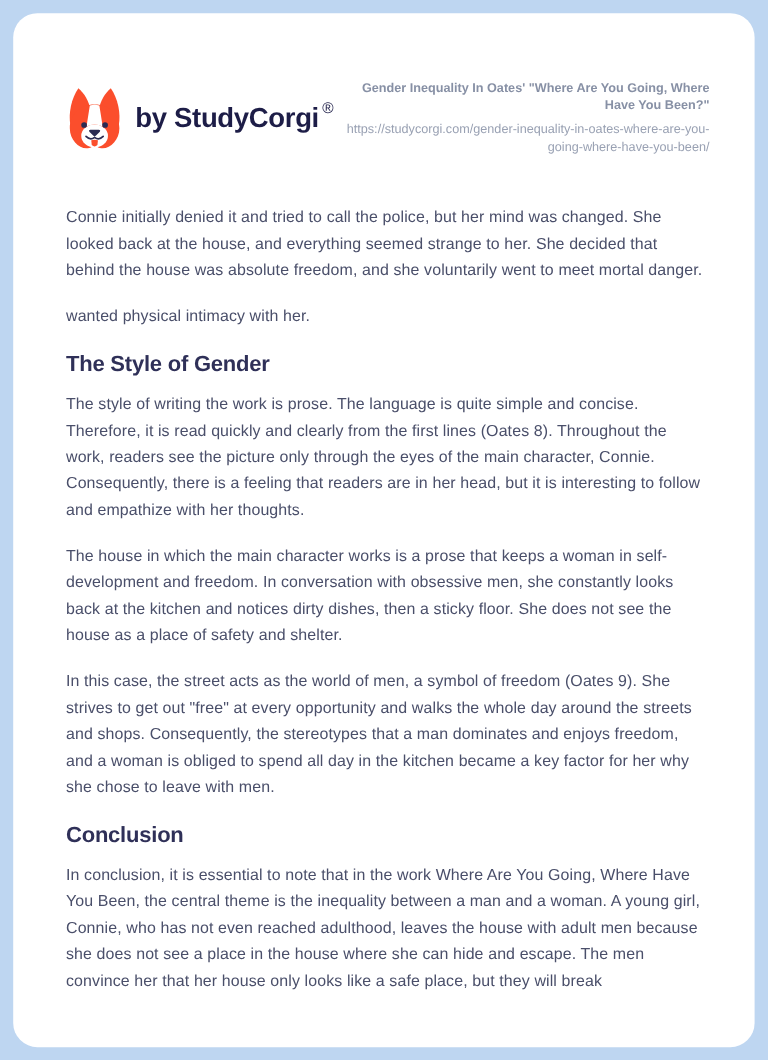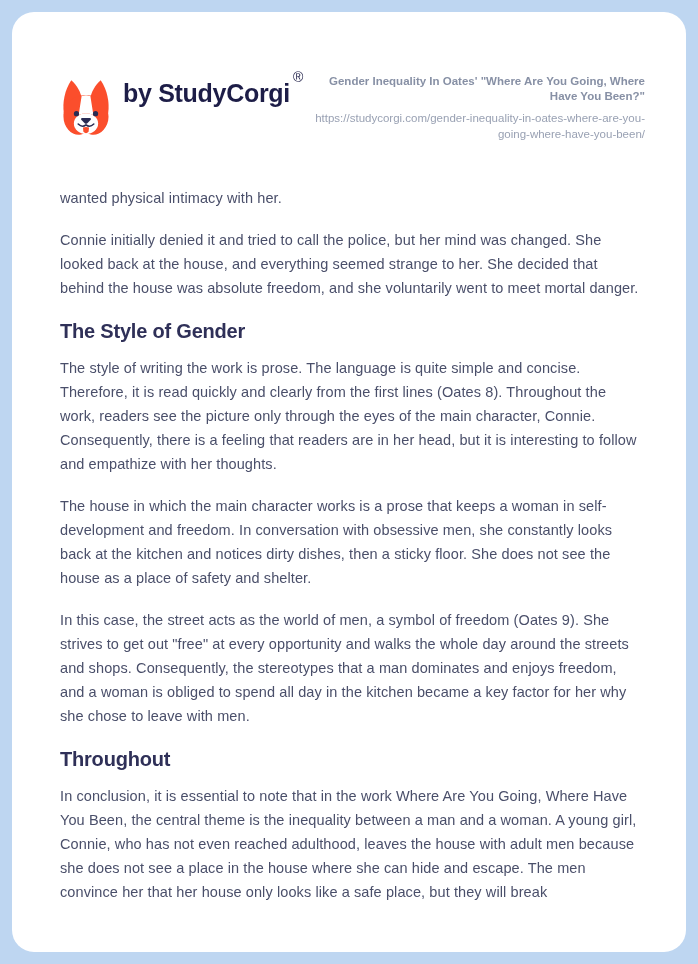--- a/index.html
+++ b/index.html
@@ -24,20 +24,21 @@
   }
   
   .header {
     display: flex;
     justify-content: space-between;
     align-items: center;
     margin-bottom: 44px;
   }
   .brand {
     display: flex;
+    align-items: center;
   }
   .corgi-icon { width: 52px; height: 58px; flex: 0 0 auto; }
   .brand-text {
     margin-left: 11px;
     font-size: 25px;
     font-weight: 800;
     letter-spacing: -0.3px;
     color: #1D1D47;
     white-space: nowrap;
   }
@@ -115,23 +116,23 @@
       <span class="brand-text">by StudyCorgi</span>
       <span class="reg-mark">®</span>
     </div>
     <div class="doc-meta">
       <div class="doc-title">Gender Inequality In Oates' "Where Are You Going, Where Have You Been?"</div>
       <div class="doc-url">https://studycorgi.com/gender-inequality-in-oates-where-are-you-going-where-have-you-been/</div>
     </div>
   </header>
 
   <main class="content">
+    <p>Connie initially denied it and tried to call the police, but her mind was changed. She looked back at the house, and everything seemed strange to her. She decided that behind the house was absolute freedom, and she voluntarily went to meet mortal danger.</p>
     <p>wanted physical intimacy with her.</p>
-    <p>Connie initially denied it and tried to call the police, but her mind was changed. She looked back at the house, and everything seemed strange to her. She decided that behind the house was absolute freedom, and she voluntarily went to meet mortal danger.</p>
     <h2>The Style of Gender</h2>
     <p>The style of writing the work is prose. The language is quite simple and concise. Therefore, it is read quickly and clearly from the first lines (Oates 8). Throughout the work, readers see the picture only through the eyes of the main character, Connie. Consequently, there is a feeling that readers are in her head, but it is interesting to follow and empathize with her thoughts.</p>
     <p>The house in which the main character works is a prose that keeps a woman in self-development and freedom. In conversation with obsessive men, she constantly looks back at the kitchen and notices dirty dishes, then a sticky floor. She does not see the house as a place of safety and shelter.</p>
     <p>In this case, the street acts as the world of men, a symbol of freedom (Oates 9). She strives to get out "free" at every opportunity and walks the whole day around the streets and shops. Consequently, the stereotypes that a man dominates and enjoys freedom, and a woman is obliged to spend all day in the kitchen became a key factor for her why she chose to leave with men.</p>
-    <h2>Throughout</h2>
+    <h2>Conclusion</h2>
     <p>In conclusion, it is essential to note that in the work Where Are You Going, Where Have You Been, the central theme is the inequality between a man and a woman. A young girl, Connie, who has not even reached adulthood, leaves the house with adult men because she does not see a place in the house where she can hide and escape. The men convince her that her house only looks like a safe place, but they will break</p>
   </main>
 
 </div>
 
 </body></html>

